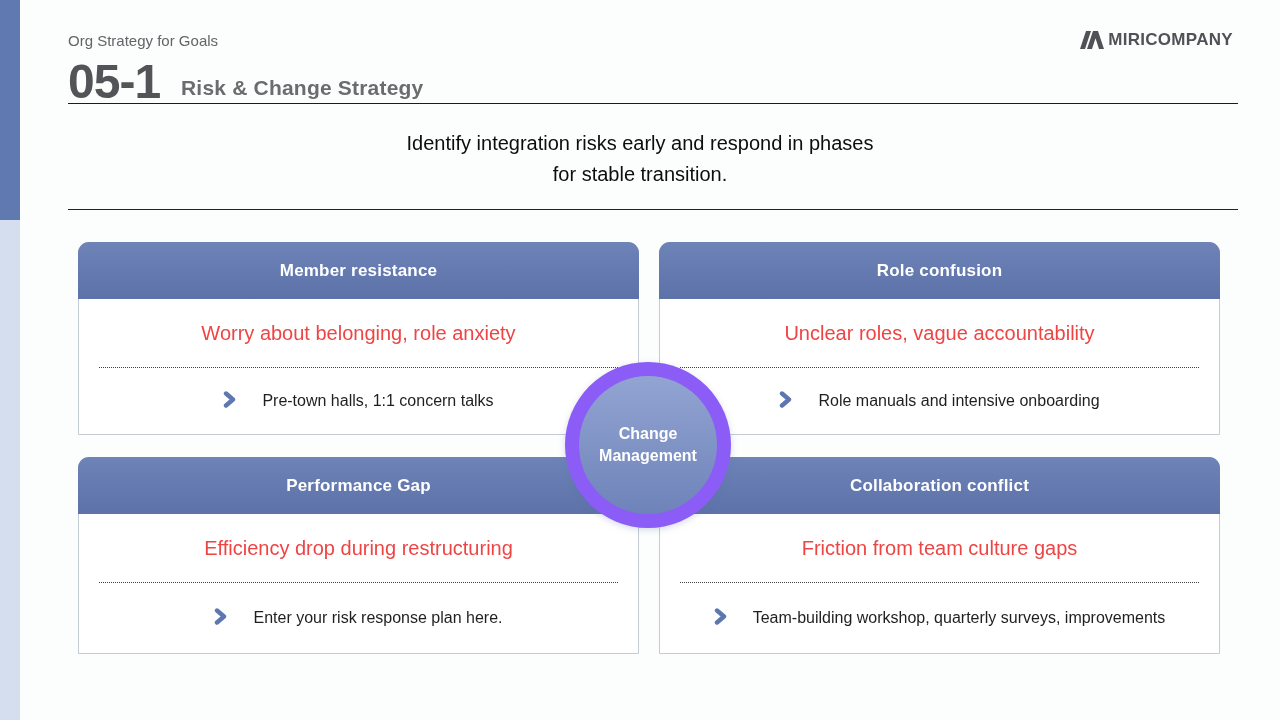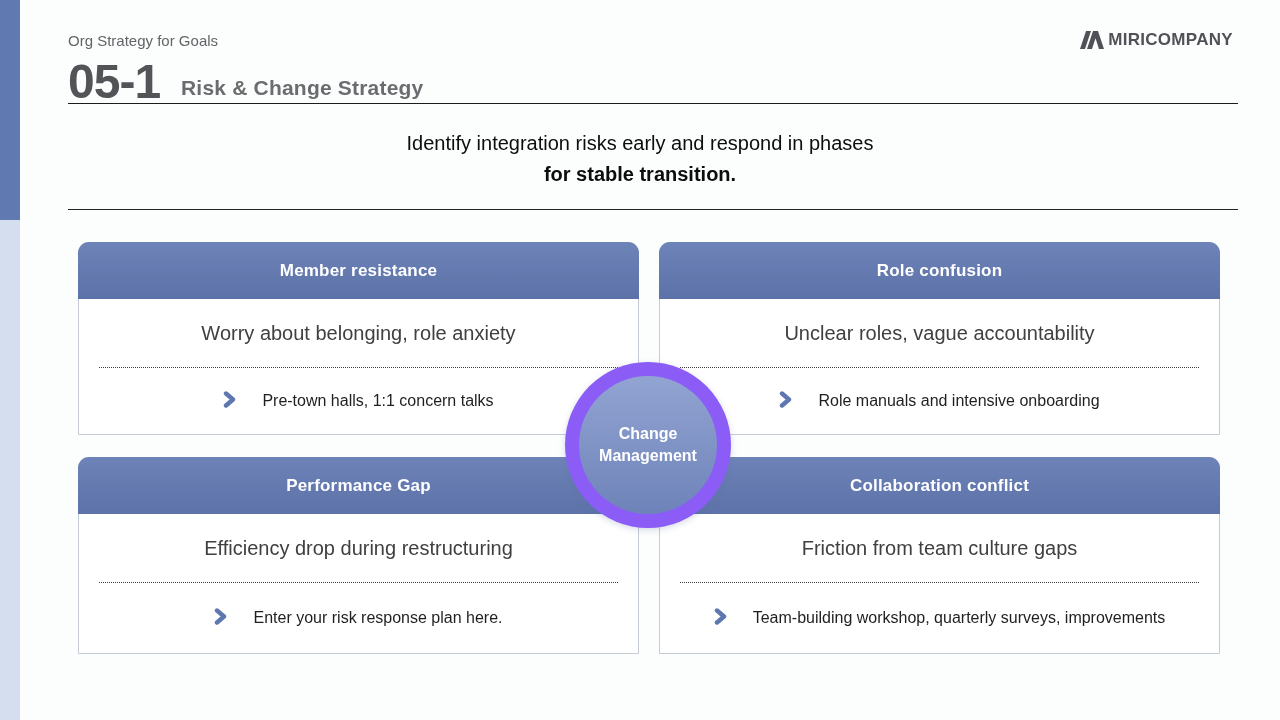--- a/index.html
+++ b/index.html
@@ -48,21 +48,21 @@
     letter-spacing: 0.2px;
   }
   .rule-1 {
     position: absolute; left: 68px; top: 103px; width: 1170px;
     border-top: 1.5px solid #1c1c1c;
   }
   .subtitle {
     position: absolute; left: 0; top: 128px; width: 1280px;
     text-align: center; font-size: 20px; line-height: 31px; color: #0d0d0d;
   }
-  .subtitle .line2 { font-weight: bold; }
+  .subtitle .line2 { font-weight: normal; }
   .rule-2 {
     position: absolute; left: 68px; top: 209px; width: 1170px;
     border-top: 1px solid #232323;
   }
 
   
   .cards {
     position: absolute; left: 78px; top: 242px;
     width: 1142px;
     display: grid;
@@ -83,21 +83,21 @@
     border-radius: 11px 11px 0 0;
     background: linear-gradient(180deg, #6e83b8, #5c72a8);
     display: flex; align-items: center; justify-content: center;
     color: #ffffff; font-size: 17px; font-weight: bold;
     letter-spacing: 0.2px;
   }
   .card-body { flex: 1; display: flex; flex-direction: column; }
   .card-risk {
     height: 68px;
     display: flex; align-items: center; justify-content: center;
-    font-size: 20px; color: #404040;
+    font-size: 20px; color: #ef4444;
   }
   .card-sep {
     border-top: 1px dotted #3c3c3c;
     margin: 0 20px;
   }
   .card-response {
     flex: 1;
     display: flex; align-items: center; justify-content: center;
     gap: 26px;
     font-size: 16px; color: #1f1f1f;

